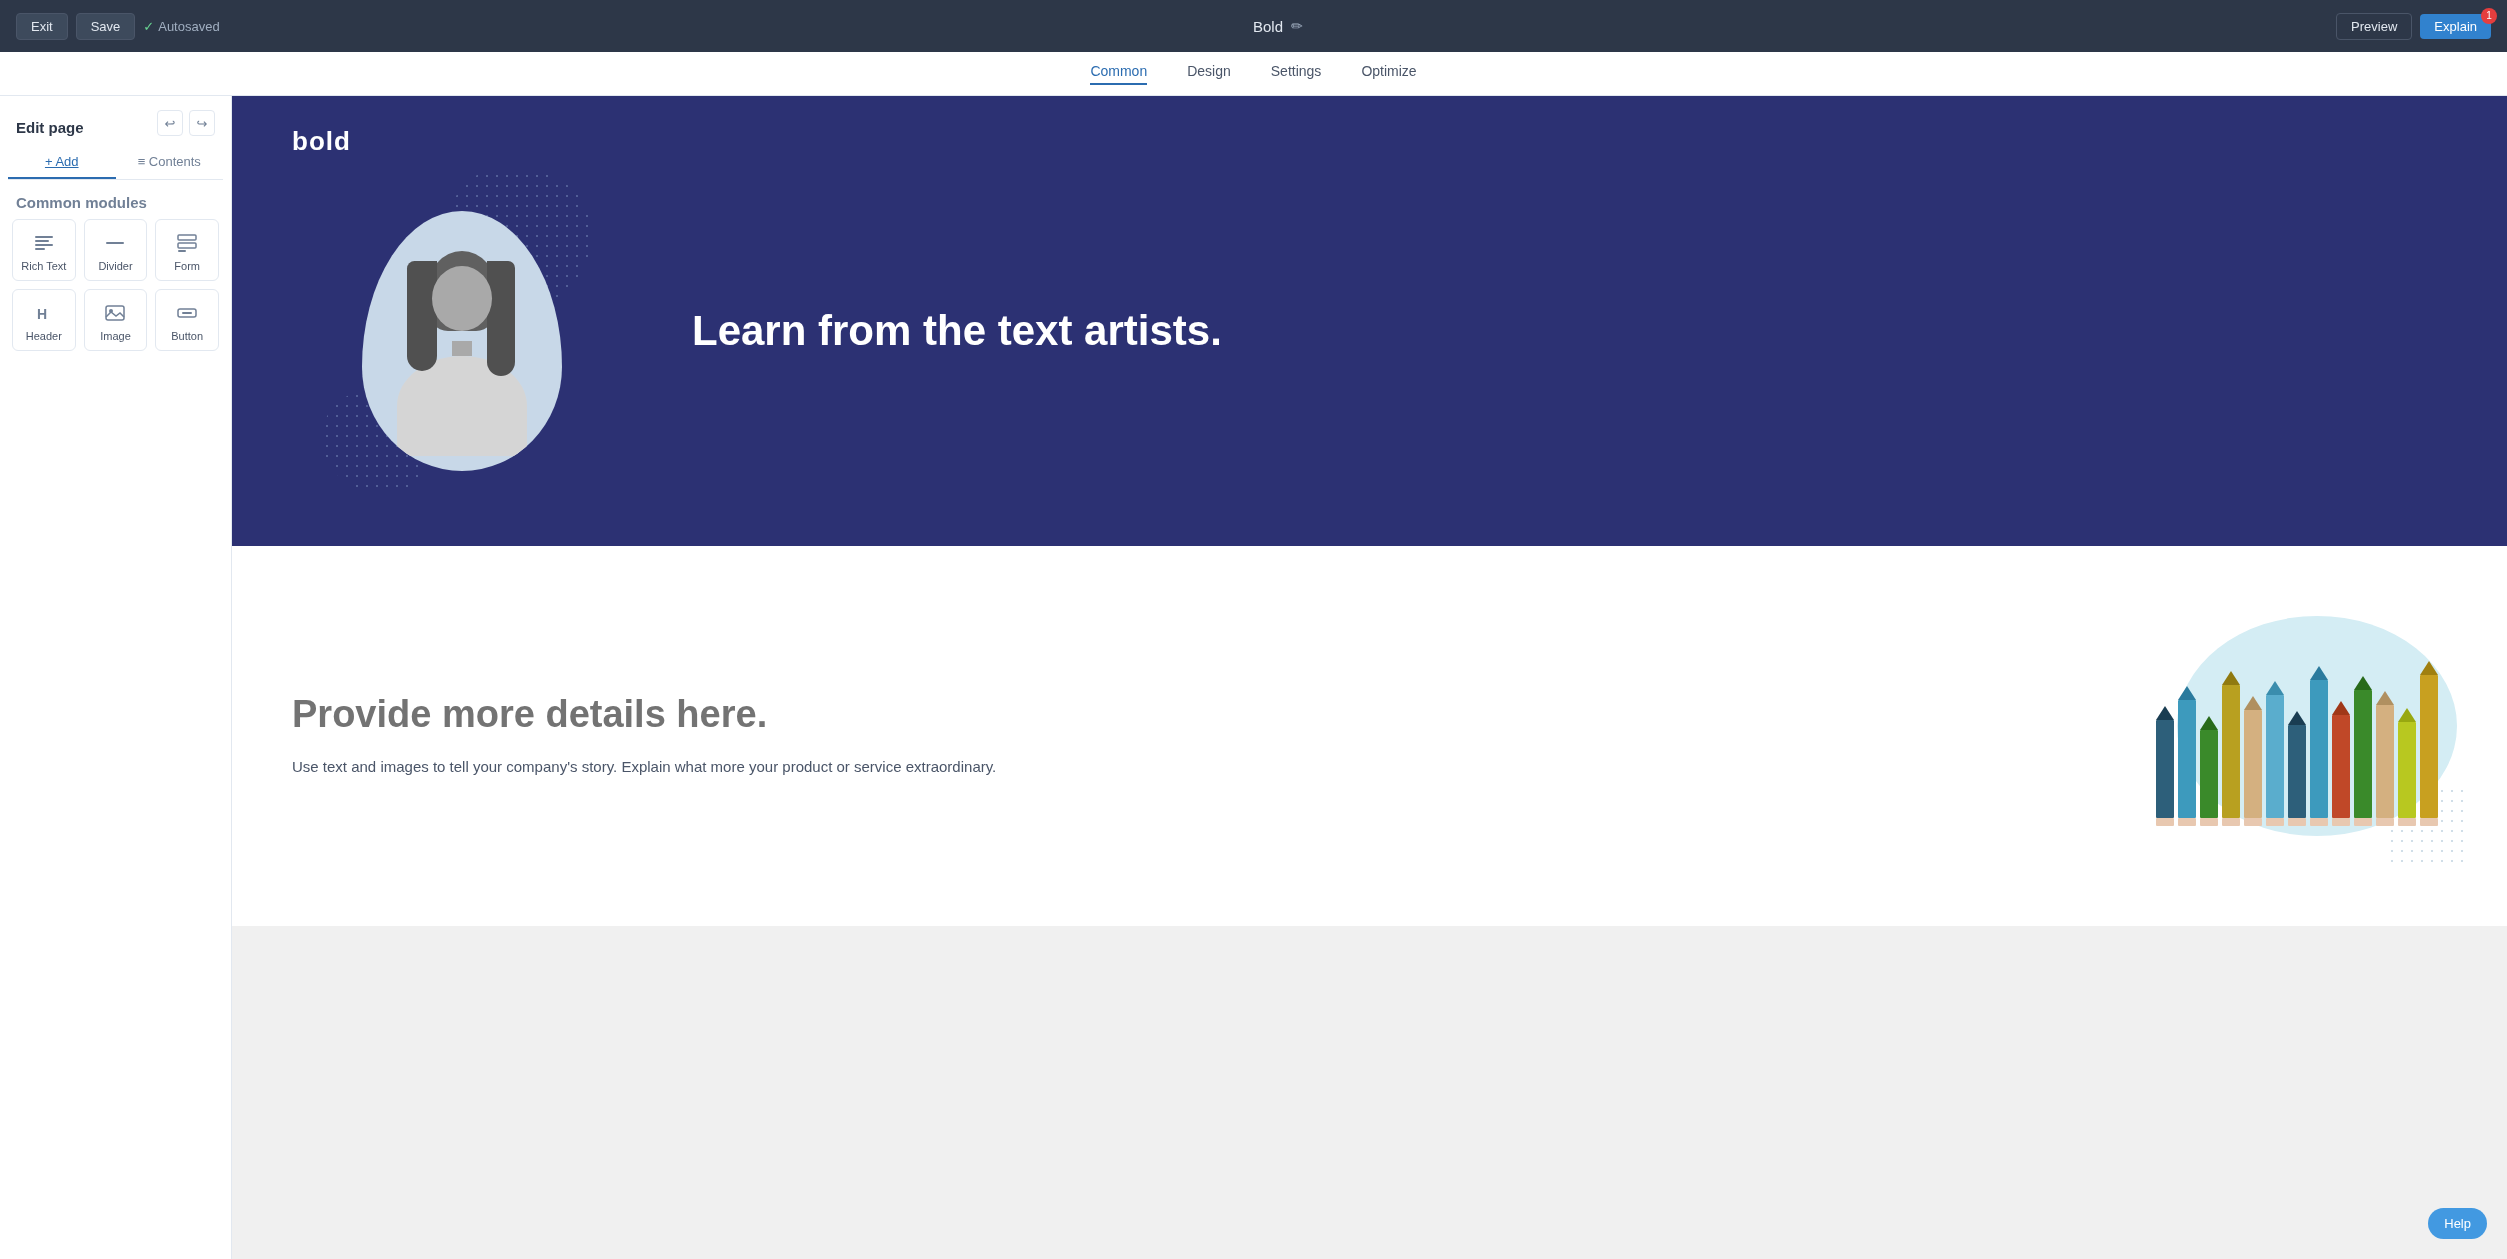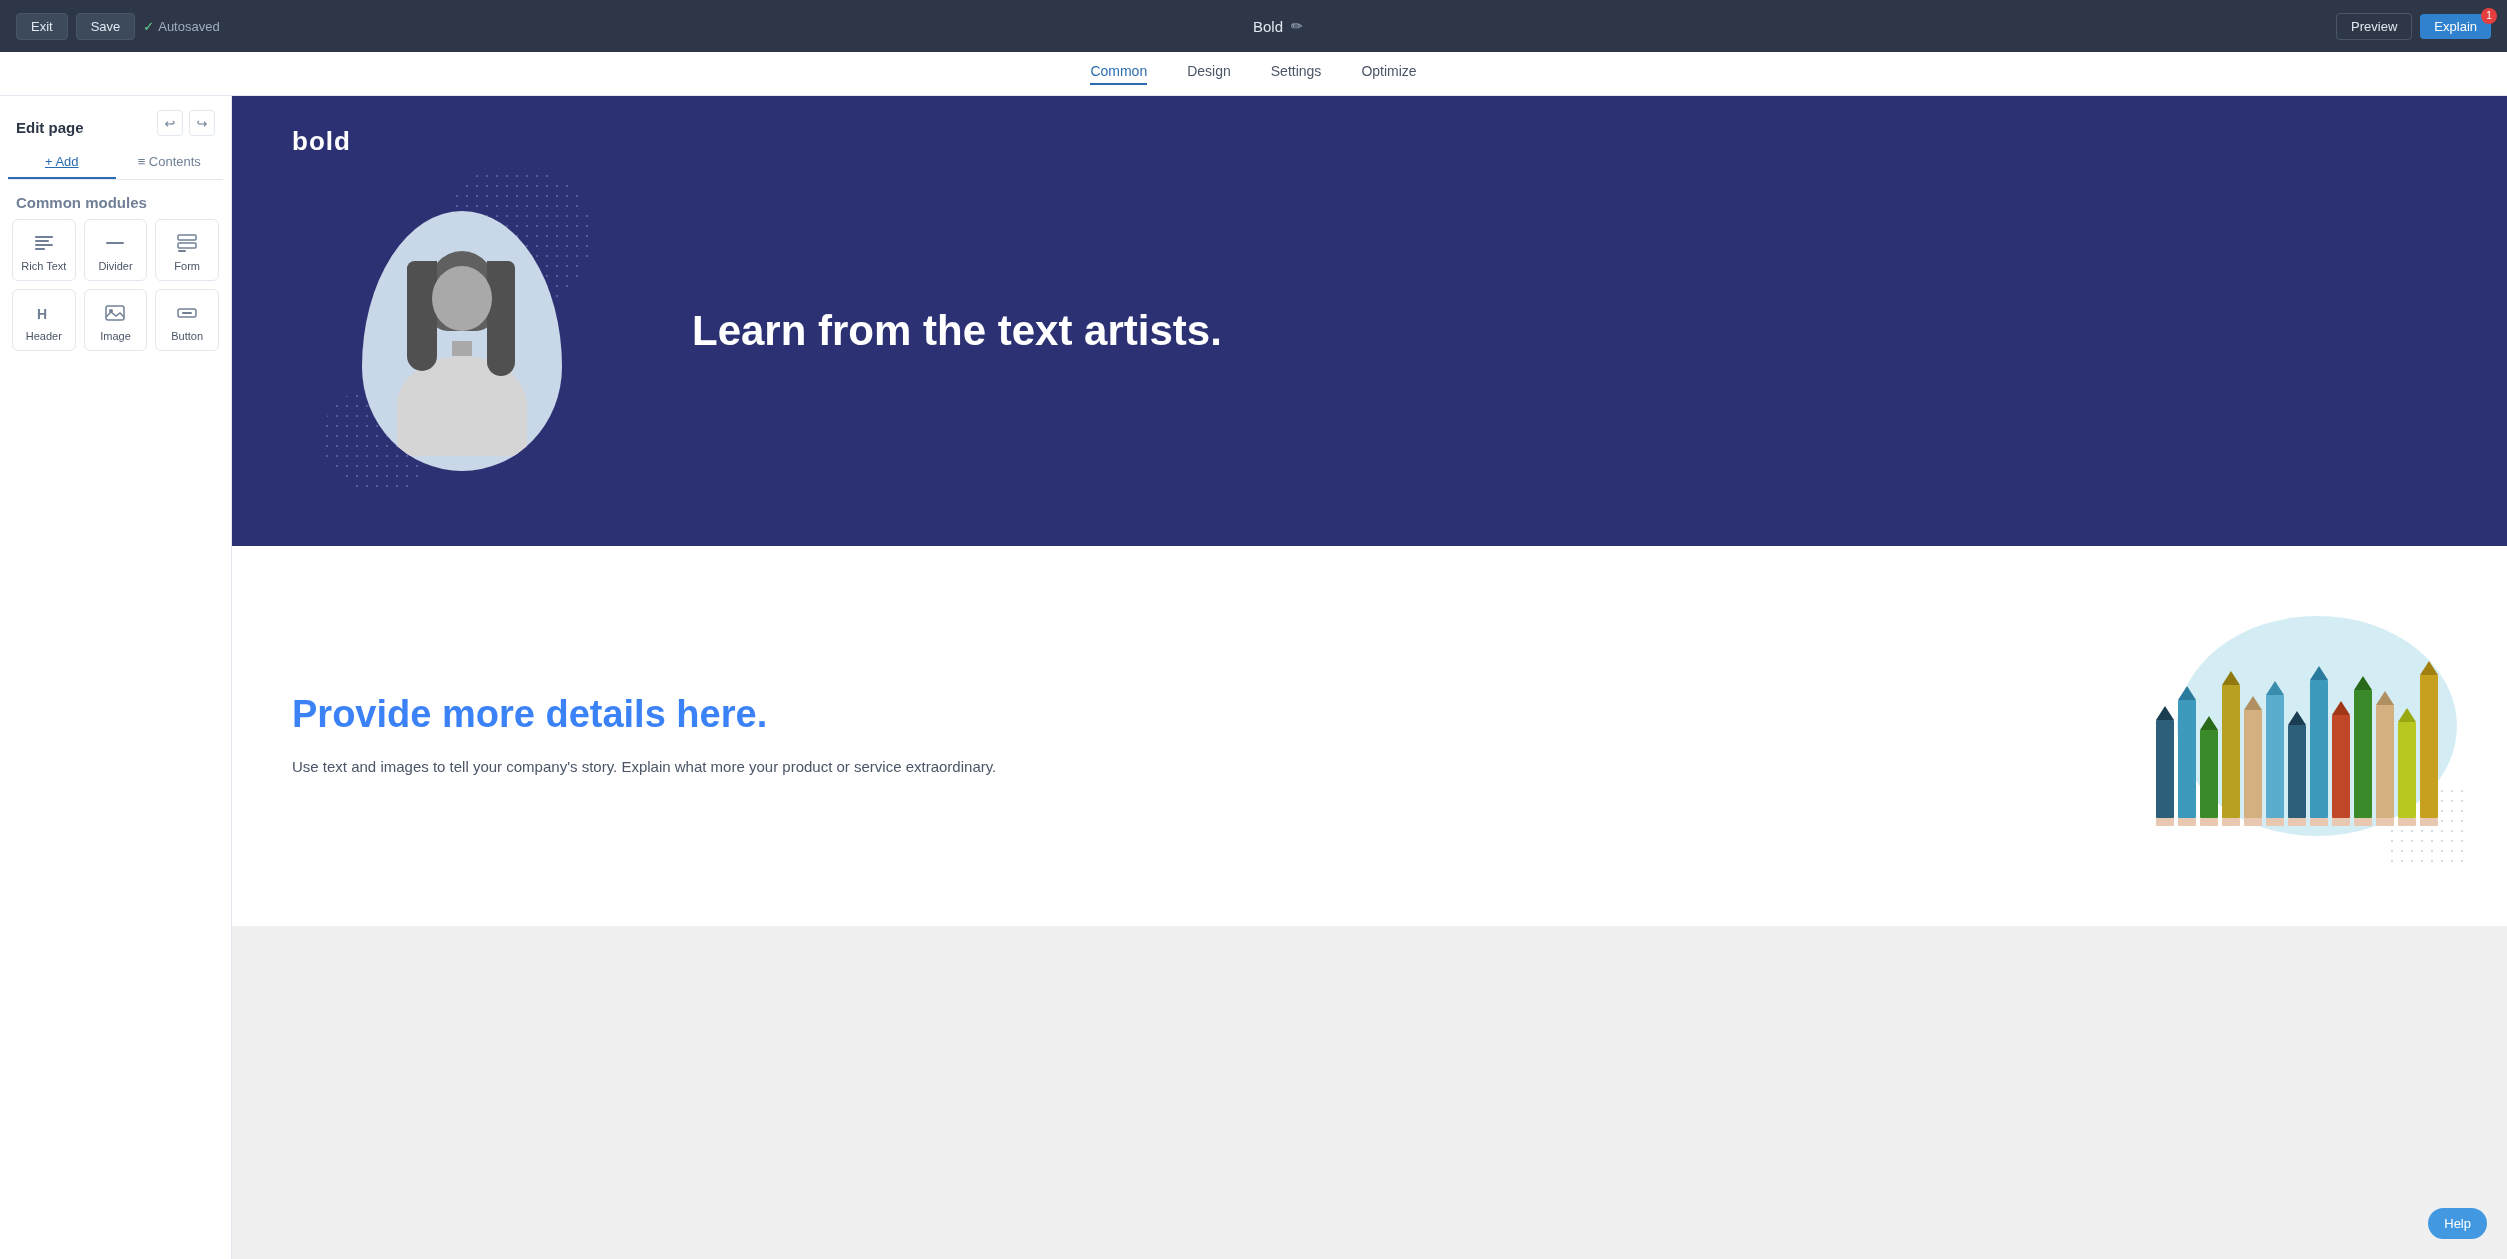--- a/index.html
+++ b/index.html
@@ -351,21 +351,21 @@
       align-items: center;
       gap: 80px;
       min-height: 300px;
     }
     .second-text {
       flex: 1;
     }
     .second-heading {
       font-size: 38px;
       font-weight: 700;
-      color: #3b82f6;
+      color: #737373;
       line-height: 1.2;
       margin-bottom: 16px;
     }
     .second-body {
       font-size: 15px;
       color: #4a5568;
       line-height: 1.7;
     }
     .second-image-area {
       flex: 0 0 300px;

